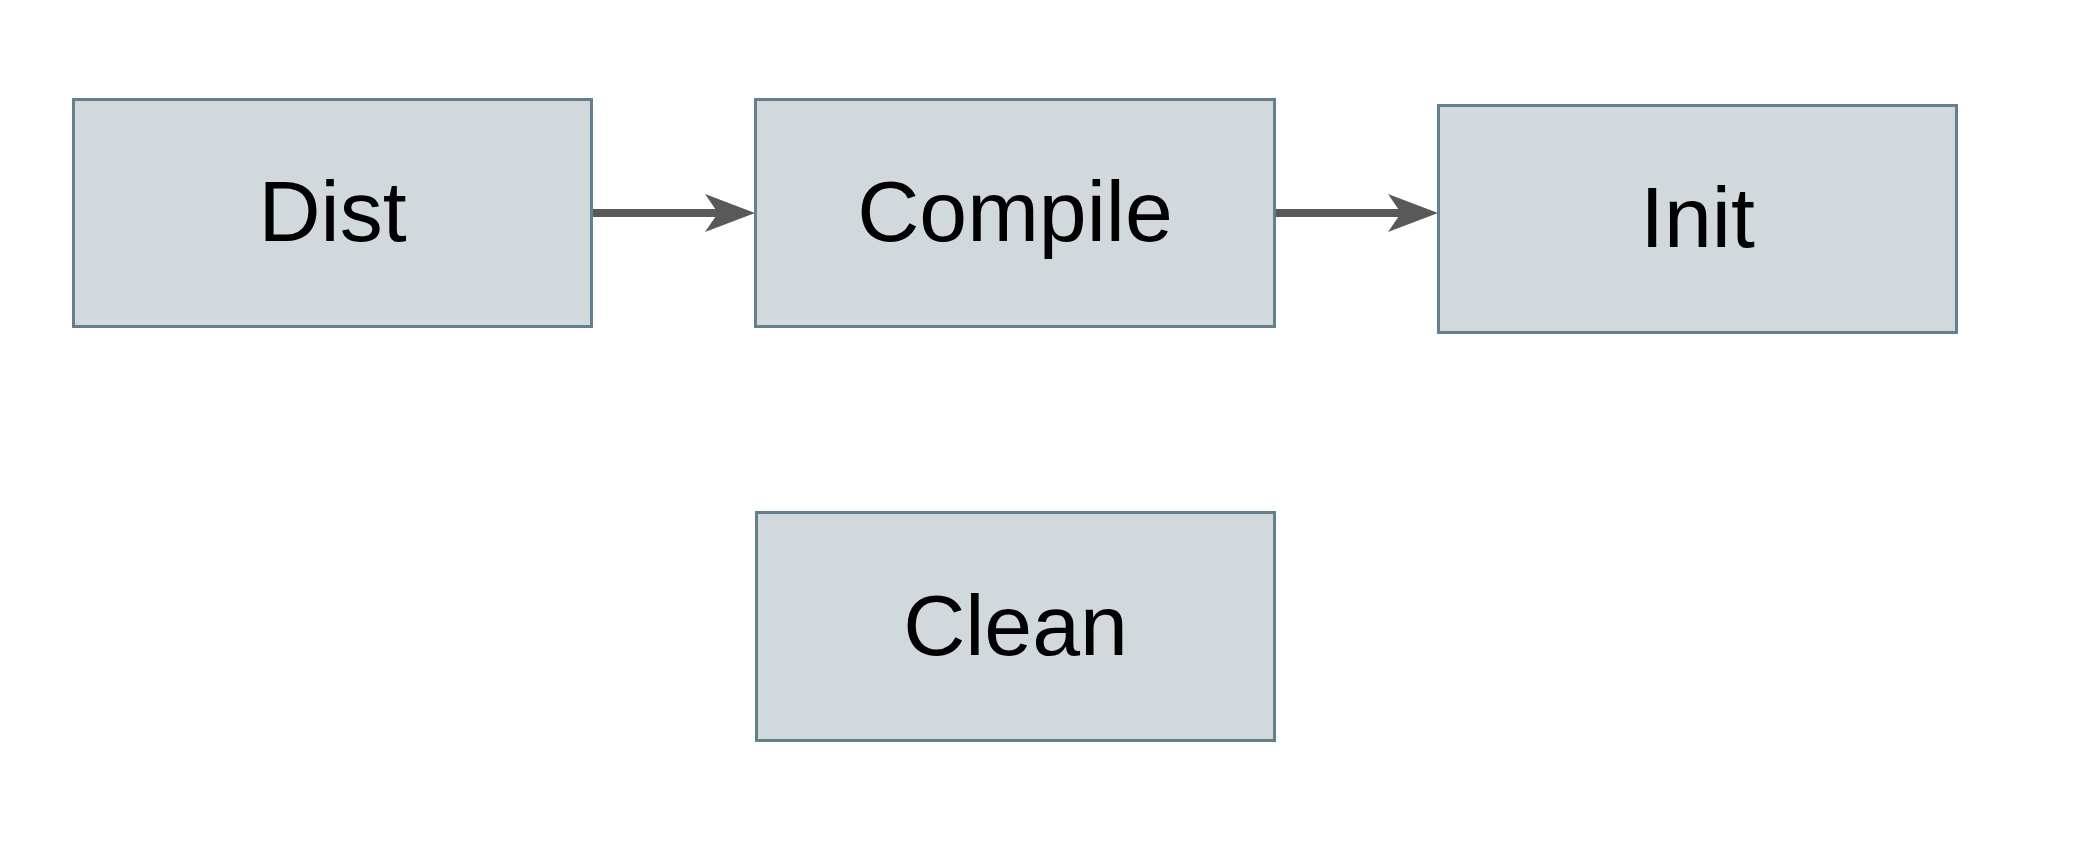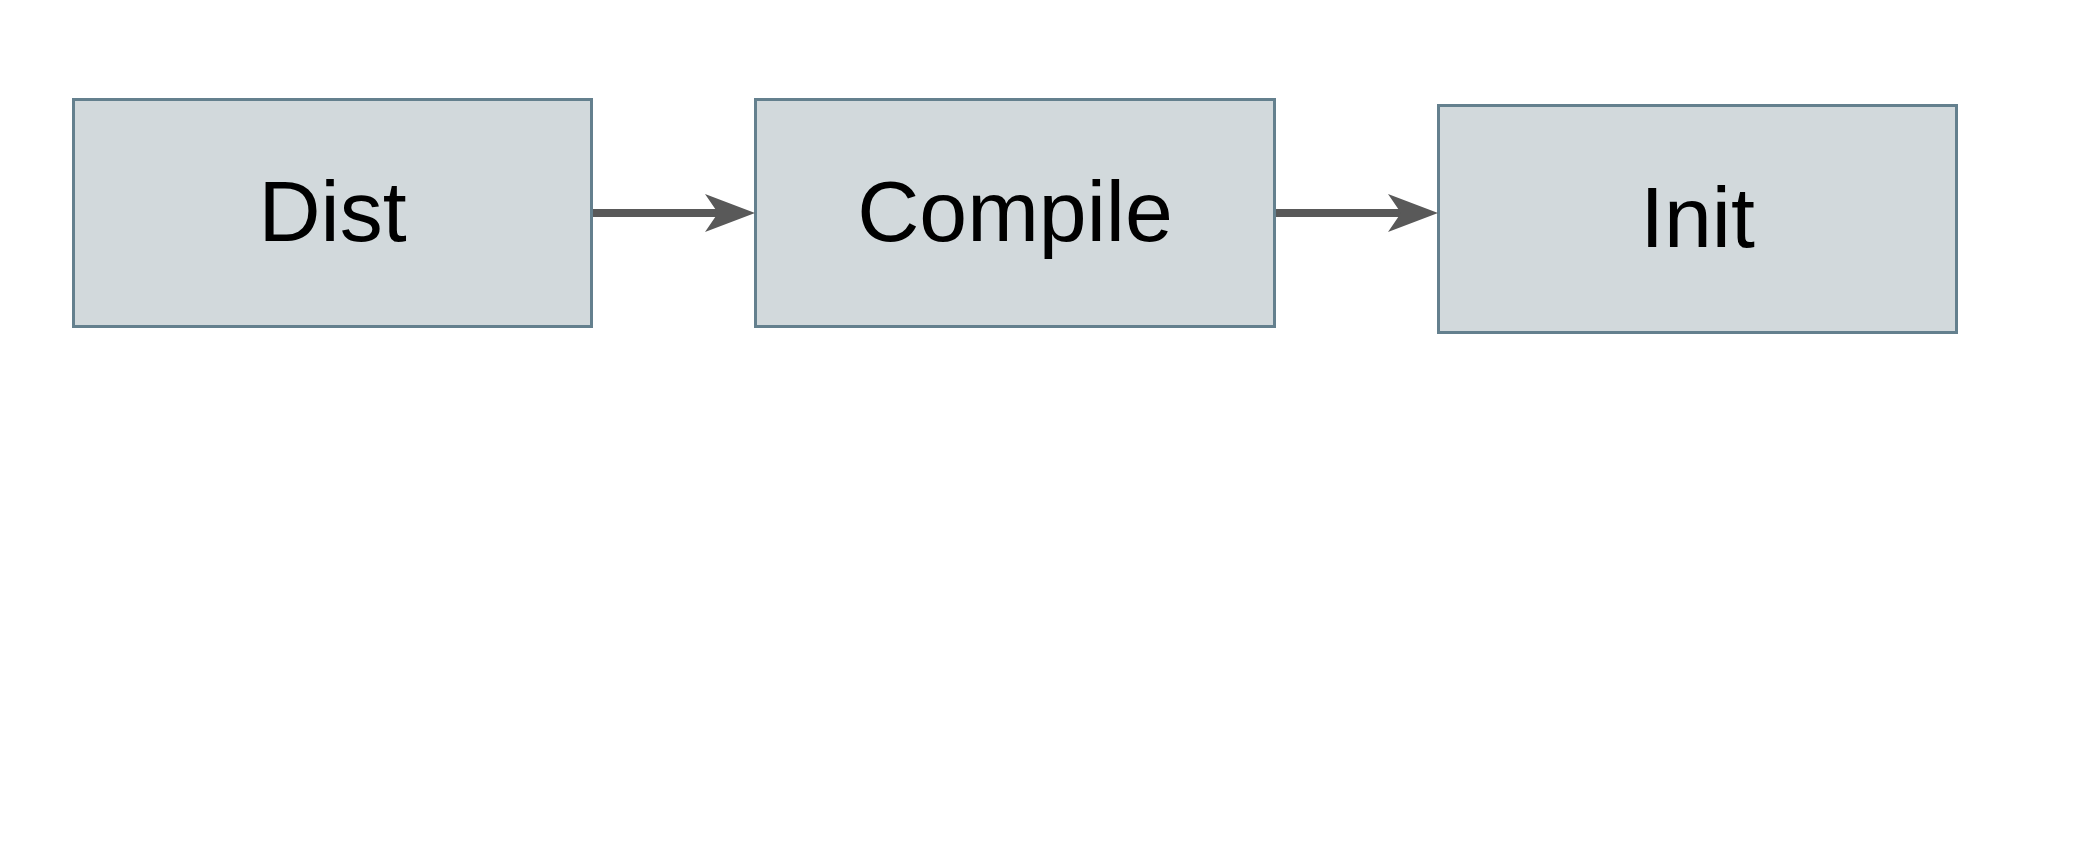--- a/index.html
+++ b/index.html
@@ -55,20 +55,23 @@
   </div>
 
   <div class="node" id="node-compile">
     <span class="node-label">Compile</span>
   </div>
 
   <div class="node" id="node-init">
     <span class="node-label">Init</span>
   </div>
 
+  <div class="node" id="node-clean">
+    <span class="node-label">Clean</span>
+  </div>
 
   <svg class="edge-svg" id="edge-dist-compile" width="162" height="44" viewBox="0 0 162 44" xmlns="http://www.w3.org/2000/svg">
     <line class="edge-line" x1="0" y1="22" x2="127" y2="22"></line>
     <polygon class="edge-head" points="162,22 112,3 125,22 112,41"></polygon>
   </svg>
 
   <svg class="edge-svg" id="edge-compile-init" width="162" height="44" viewBox="0 0 162 44" xmlns="http://www.w3.org/2000/svg">
     <line class="edge-line" x1="0" y1="22" x2="127" y2="22"></line>
     <polygon class="edge-head" points="162,22 112,3 125,22 112,41"></polygon>
   </svg>

